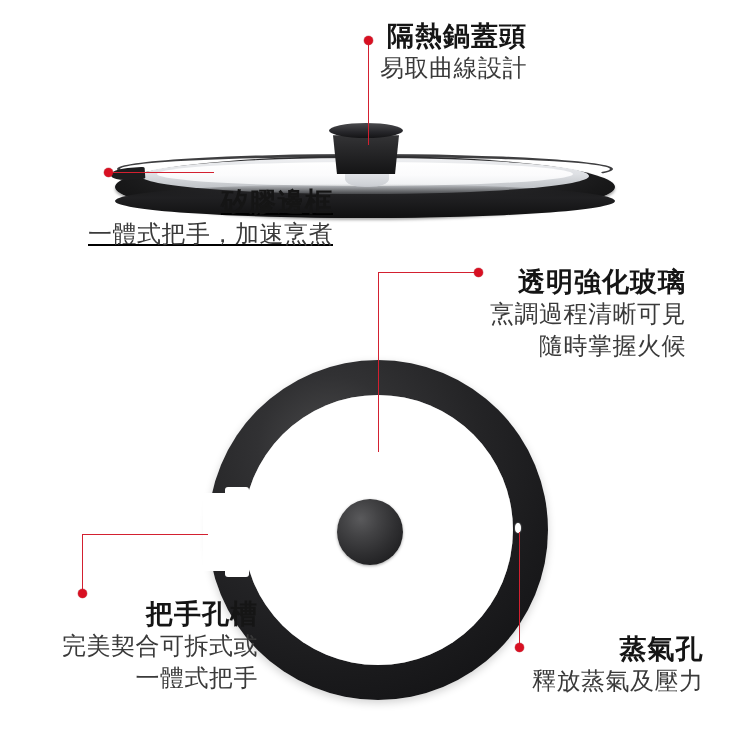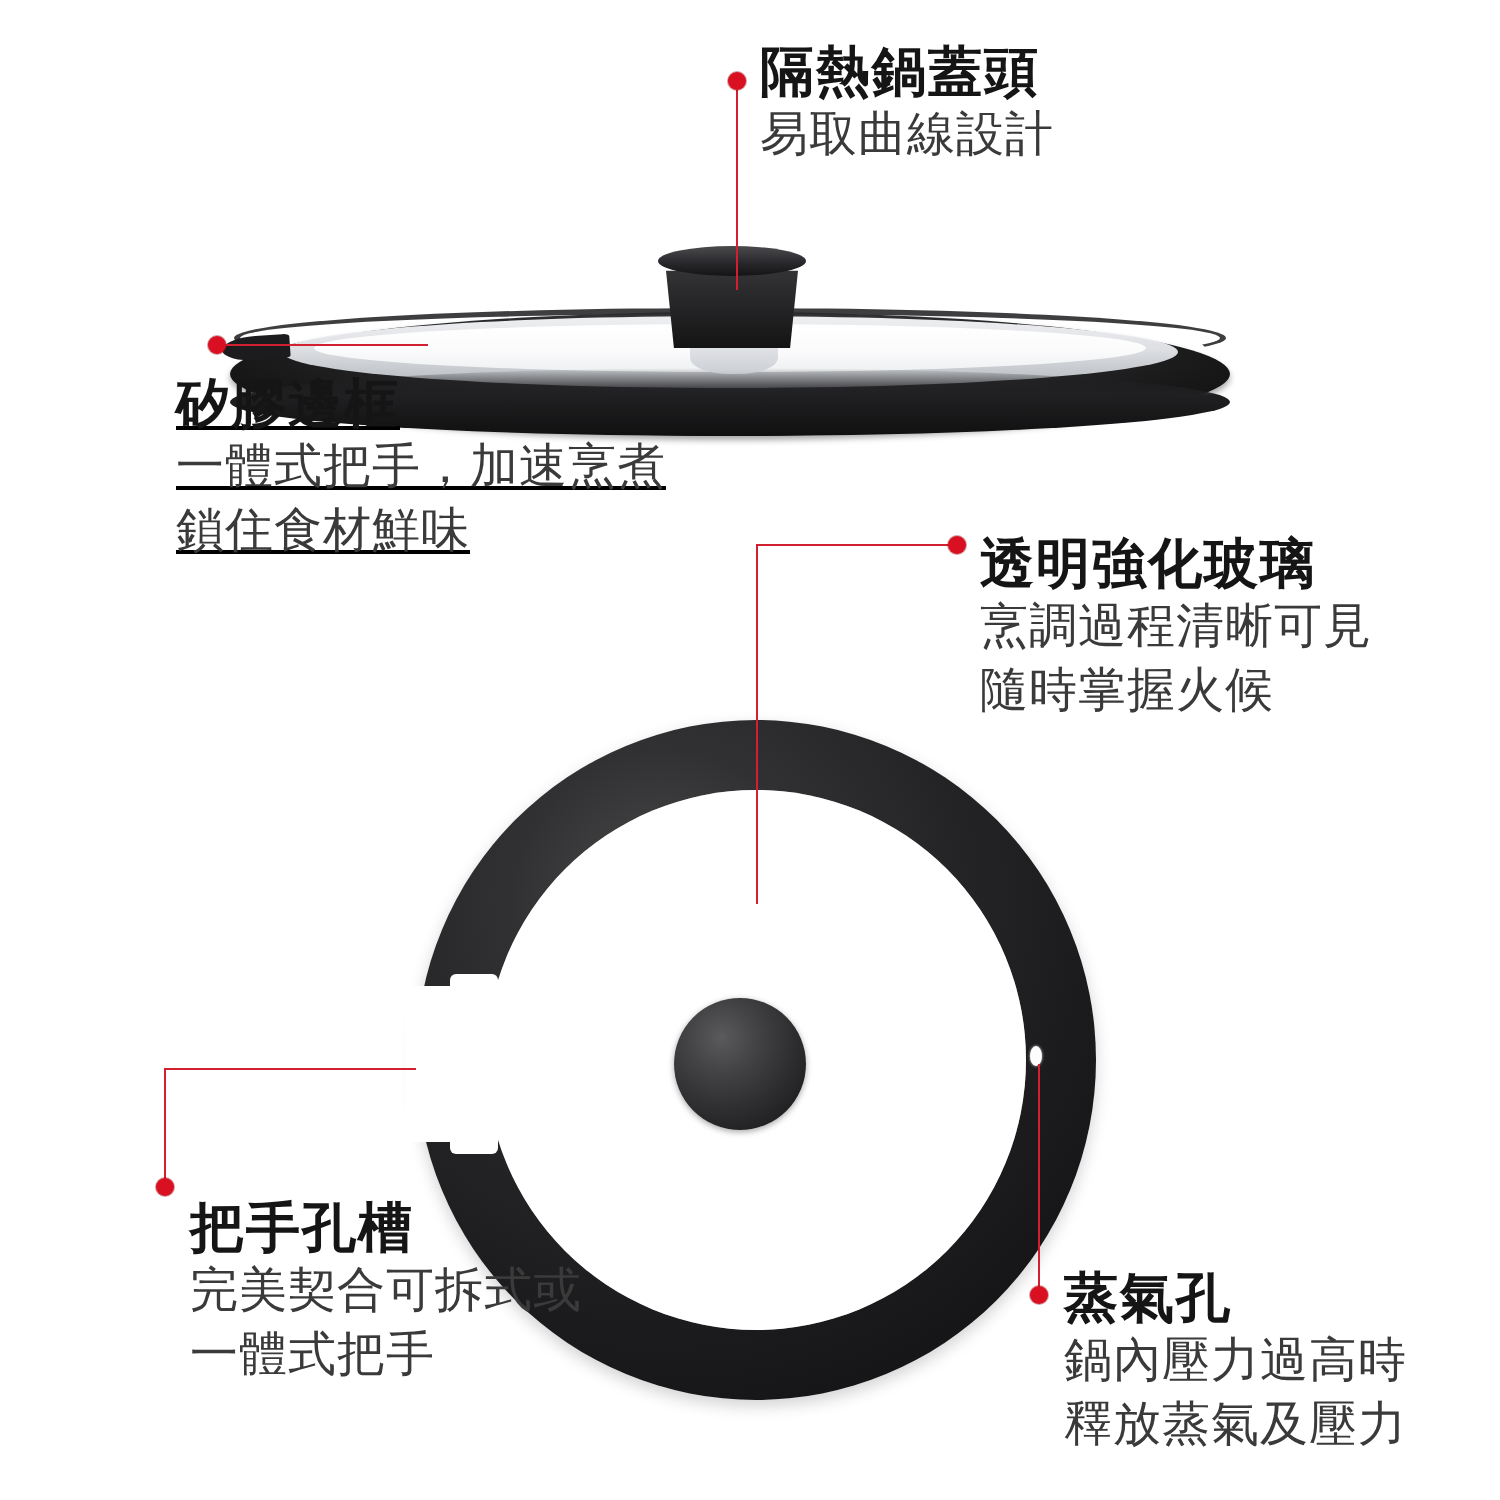--- a/index.html
+++ b/index.html
@@ -3,21 +3,21 @@
 <meta charset="utf-8">
 <style>
   html,body{margin:0;padding:0;}
   body{
     width:750px;height:750px;
     background:#ffffff;
     font-family:"Liberation Sans","DejaVu Sans",sans-serif;
     overflow:hidden;
     position:relative;
   }
-  #stage{position:absolute;left:0;top:0;width:642px;height:750px;}
+  #stage{position:absolute;left:0;top:0;width:642px;height:750px;text-align:right;}
 
   
   .callout{position:absolute;}
   .callout .title{
     font-weight:bold;
     color:#151515;
     letter-spacing:1px;
     white-space:nowrap;
     line-height:1.1;
   }
@@ -29,21 +29,21 @@
   }
 
   
   .t-28{font-size:27px;}
   .b-20{font-size:24px;}
 
   
   #cl-knob{left:380px;top:22px;}
   #cl-rim{left:88px;top:188px;text-decoration:underline;}
   #cl-glass{left:490px;top:268px;}
-  #cl-notch{left:62px;top:600px;margin-left:33px;}
+  #cl-notch{left:62px;top:600px;}
   #cl-vent{left:532px;top:635px;}
 
   
   .conn{position:absolute;background:#d32030;}
   .conn.h{height:1.4px;}
   .conn.v{width:1.4px;}
   .dot{position:absolute;width:9px;height:9px;border-radius:50%;
        background:#d81022;box-shadow:0 0 0 0.5px rgba(150,10,20,.4);}
 
   
@@ -184,34 +184,32 @@
   <div class="dot" style="left:515px;top:643px;"></div>
 
   <div class="callout" id="cl-knob">
     <div class="title t-28">隔熱鍋蓋頭</div>
     <div class="line b-20">易取曲線設計</div>
   </div>
 
   <div class="callout" id="cl-rim">
     <div class="title t-28">矽膠邊框</div>
     <div class="line b-20">一體式把手，加速烹煮</div>
-    <div class="line b-20">鎖住食材鮮味</div>
   </div>
 
   <div class="callout" id="cl-glass">
     <div class="title t-28">透明強化玻璃</div>
     <div class="line b-20">烹調過程清晰可見</div>
     <div class="line b-20">隨時掌握火候</div>
   </div>
 
   <div class="callout" id="cl-notch">
     <div class="title t-28">把手孔槽</div>
     <div class="line b-20">完美契合可拆式或</div>
     <div class="line b-20">一體式把手</div>
   </div>
 
   <div class="callout" id="cl-vent">
     <div class="title t-28">蒸氣孔</div>
-    <div class="line b-20">鍋內壓力過高時</div>
     <div class="line b-20">釋放蒸氣及壓力</div>
   </div>
 
 </div>
 
 </body></html>

